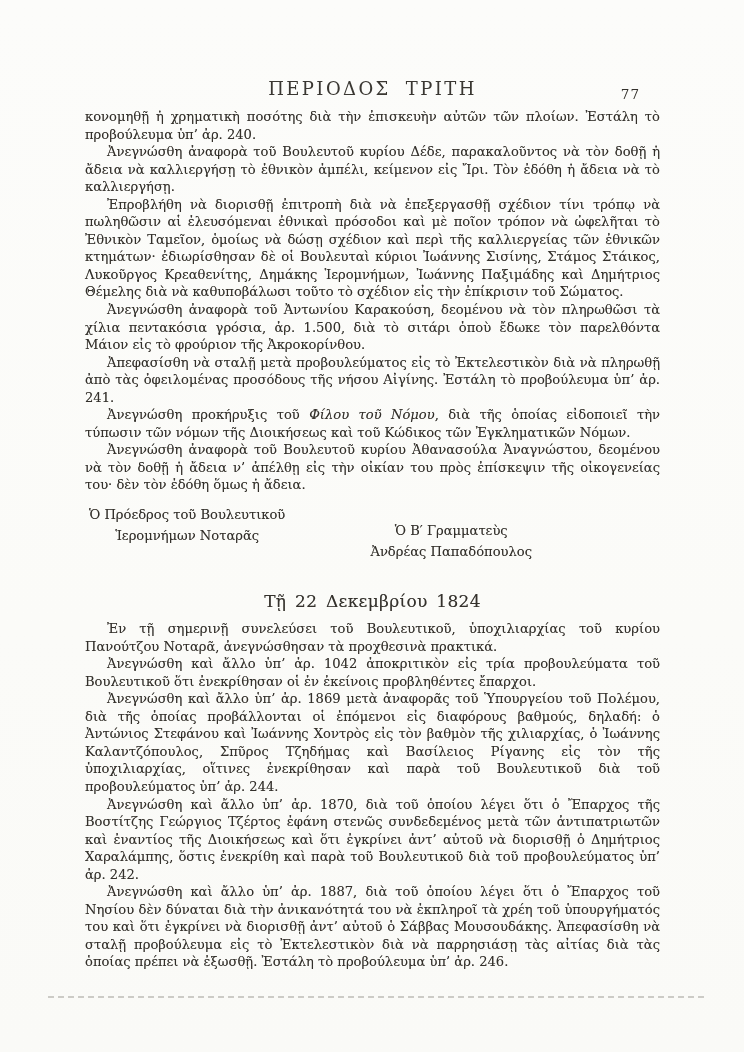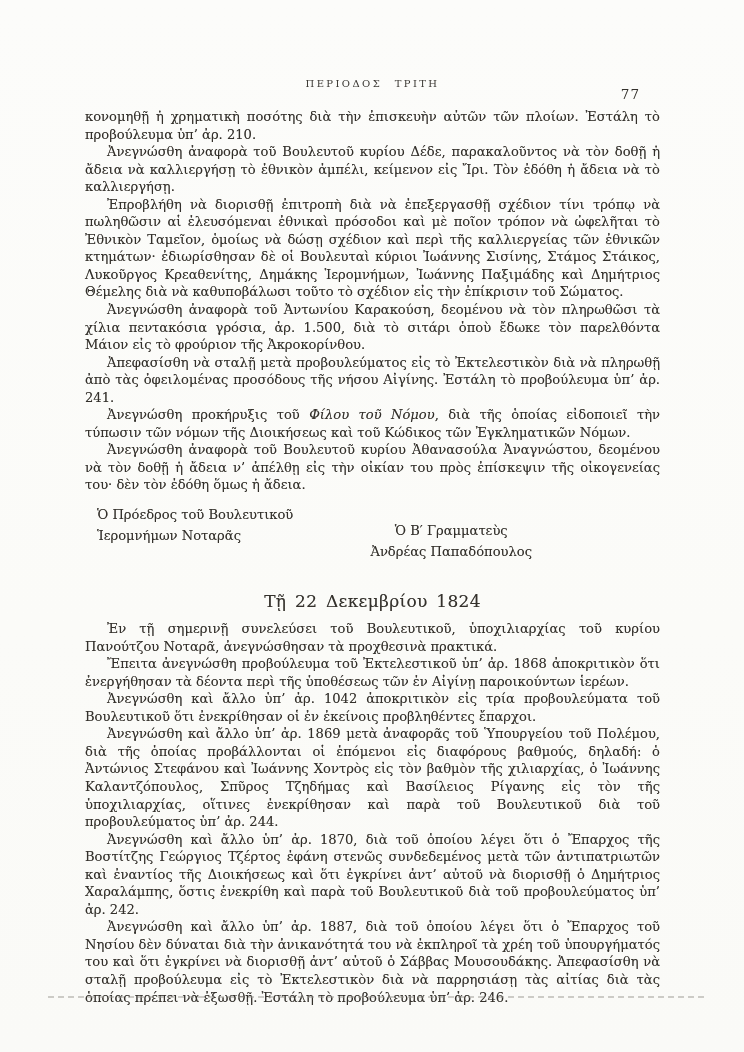--- a/index.html
+++ b/index.html
@@ -17,21 +17,21 @@
     overflow: hidden;
   }
   .running-head {
     position: relative;
     margin: 78px 84px 0 85px;
     height: 16px;
   }
   .head-title {
     display: block;
     text-align: center;
-    font-size: 10px;
+    font-size: 18px;
     letter-spacing: 2.4px;
     word-spacing: 7px;
     color: #3a3732;
   }
   .page-number {
     position: absolute;
     right: 20px;
     top: 8px;
     font-size: 13.5px;
     letter-spacing: 1px;
@@ -55,21 +55,22 @@
     font-style: italic;
   }
   .signatures {
     display: flex;
     margin: 10px 84px 0 85px;
     font-size: 13.1px;
     line-height: 21px;
     text-shadow: 0 0 0.5px rgba(52, 48, 42, 0.38);
   }
   .sig-left {
-    margin-left: 12px;
+    margin-left: 4px;
+    text-align: center;
   }
   .sig-right {
     margin-left: auto;
     margin-right: 128px;
     text-align: center;
     margin-top: 16px;
   }
   .sig-title { display: block; }
   .sig-name  { display: block; }
   .date-heading {
@@ -96,21 +97,21 @@
 <body>
 
 <div class="page">
 
   <div class="running-head">
     <span class="head-title">ΠΕΡΙΟΔΟΣ ΤΡΙΤΗ</span>
     <span class="page-number">77</span>
   </div>
 
   <div class="text-block session1">
-    <p class="continuation">κονομηθῇ ἡ χρηματικὴ ποσότης διὰ τὴν ἐπισκευὴν αὐτῶν τῶν πλοίων. Ἐστάλη τὸ προβούλευμα ὑπ’ ἀρ. 210.</p>
+    <p class="continuation">κονομηθῇ ἡ χρηματικὴ ποσότης διὰ τὴν ἐπισκευὴν αὐτῶν τῶν πλοίων. Ἐστάλη τὸ προβούλευμα ὑπ’ ἀρ. 240.</p>
     <p>Ἀνεγνώσθη ἀναφορὰ τοῦ Βουλευτοῦ κυρίου Δέδε, παρακαλοῦντος νὰ τὸν δοθῇ ἡ ἄδεια νὰ καλλιεργήσῃ τὸ ἐθνικὸν ἀμπέλι, κείμενον εἰς Ἴρι. Τὸν ἐδόθη ἡ ἄδεια νὰ τὸ καλλιεργήσῃ.</p>
     <p>Ἐπροβλήθη νὰ διορισθῇ ἐπιτροπὴ διὰ νὰ ἐπεξεργασθῇ σχέδιον τίνι τρόπῳ νὰ πωληθῶσιν αἱ ἐλευσόμεναι ἐθνικαὶ πρόσοδοι καὶ μὲ ποῖον τρόπον νὰ ὠφελῆται τὸ Ἐθνικὸν Ταμεῖον, ὁμοίως νὰ δώσῃ σχέδιον καὶ περὶ τῆς καλλιεργείας τῶν ἐθνικῶν κτημάτων· ἐδιωρίσθησαν δὲ οἱ Βουλευταὶ κύριοι Ἰωάννης Σισίνης, Στάμος Στάικος, Λυκοῦργος Κρεαθενίτης, Δημάκης Ἱερομνήμων, Ἰωάννης Παξιμάδης καὶ Δημήτριος Θέμελης διὰ νὰ καθυποβάλωσι τοῦτο τὸ σχέδιον εἰς τὴν ἐπίκρισιν τοῦ Σώματος.</p>
     <p>Ἀνεγνώσθη ἀναφορὰ τοῦ Ἀντωνίου Καρακούση, δεομένου νὰ τὸν πληρωθῶσι τὰ χίλια πεντακόσια γρόσια, ἀρ. 1.500, διὰ τὸ σιτάρι ὁποὺ ἔδωκε τὸν παρελθόντα Μάιον εἰς τὸ φρούριον τῆς Ἀκροκορίνθου.</p>
     <p>Ἀπεφασίσθη νὰ σταλῇ μετὰ προβουλεύματος εἰς τὸ Ἐκτελεστικὸν διὰ νὰ πληρωθῇ ἀπὸ τὰς ὀφειλομένας προσόδους τῆς νήσου Αἰγίνης. Ἐστάλη τὸ προβούλευμα ὑπ’ ἀρ. 241.</p>
     <p><span>Ἀνεγνώσθη προκήρυξις τοῦ </span><span class="emph">Φίλου τοῦ Νόμου</span><span>, διὰ τῆς ὁποίας εἰδοποιεῖ τὴν τύπωσιν τῶν νόμων τῆς Διοικήσεως καὶ τοῦ Κώδικος τῶν Ἐγκληματικῶν Νόμων.</span></p>
     <p>Ἀνεγνώσθη ἀναφορὰ τοῦ Βουλευτοῦ κυρίου Ἀθανασούλα Ἀναγνώστου, δεομένου νὰ τὸν δοθῇ ἡ ἄδεια ν’ ἀπέλθῃ εἰς τὴν οἰκίαν του πρὸς ἐπίσκεψιν τῆς οἰκογενείας του· δὲν τὸν ἐδόθη ὅμως ἡ ἄδεια.</p>
   </div>
 
   <div class="signatures">
     <div class="sig-left">
@@ -120,21 +121,20 @@
     <div class="sig-right">
       <span class="sig-title">Ὁ Β′ Γραμματεὺς</span>
       <span class="sig-name">Ἀνδρέας Παπαδόπουλος</span>
     </div>
   </div>
 
   <div class="date-heading">Τῇ 22 Δεκεμβρίου 1824</div>
 
   <div class="text-block session2">
     <p>Ἐν τῇ σημερινῇ συνελεύσει τοῦ Βουλευτικοῦ, ὑποχιλιαρχίας τοῦ κυρίου Πανούτζου Νοταρᾶ, ἀνεγνώσθησαν τὰ προχθεσινὰ πρακτικά.</p>
-    <p>Ἔπειτα ἀνεγνώσθη προβούλευμα τοῦ Ἐκτελεστικοῦ ὑπ’ ἀρ. 1868 ἀποκριτικὸν ὅτι ἐνεργήθησαν τὰ δέοντα περὶ τῆς ὑποθέσεως τῶν ἐν Αἰγίνῃ παροικούντων ἱερέων.</p>
     <p>Ἀνεγνώσθη καὶ ἄλλο ὑπ’ ἀρ. 1042 ἀποκριτικὸν εἰς τρία προβουλεύματα τοῦ Βουλευτικοῦ ὅτι ἐνεκρίθησαν οἱ ἐν ἐκείνοις προβληθέντες ἔπαρχοι.</p>
     <p>Ἀνεγνώσθη καὶ ἄλλο ὑπ’ ἀρ. 1869 μετὰ ἀναφορᾶς τοῦ Ὑπουργείου τοῦ Πολέμου, διὰ τῆς ὁποίας προβάλλονται οἱ ἑπόμενοι εἰς διαφόρους βαθμούς, δηλαδή: ὁ Ἀντώνιος Στεφάνου καὶ Ἰωάννης Χοντρὸς εἰς τὸν βαθμὸν τῆς χιλιαρχίας, ὁ Ἰωάννης Καλαντζόπουλος, Σπῦρος Τζηδήμας καὶ Βασίλειος Ρίγανης εἰς τὸν τῆς ὑποχιλιαρχίας, οἵτινες ἐνεκρίθησαν καὶ παρὰ τοῦ Βουλευτικοῦ διὰ τοῦ προβουλεύματος ὑπ’ ἀρ. 244.</p>
     <p>Ἀνεγνώσθη καὶ ἄλλο ὑπ’ ἀρ. 1870, διὰ τοῦ ὁποίου λέγει ὅτι ὁ Ἔπαρχος τῆς Βοστίτζης Γεώργιος Τζέρτος ἐφάνη στενῶς συνδεδεμένος μετὰ τῶν ἀντιπατριωτῶν καὶ ἐναντίος τῆς Διοικήσεως καὶ ὅτι ἐγκρίνει ἀντ’ αὐτοῦ νὰ διορισθῇ ὁ Δημήτριος Χαραλάμπης, ὅστις ἐνεκρίθη καὶ παρὰ τοῦ Βουλευτικοῦ διὰ τοῦ προβουλεύματος ὑπ’ ἀρ. 242.</p>
     <p>Ἀνεγνώσθη καὶ ἄλλο ὑπ’ ἀρ. 1887, διὰ τοῦ ὁποίου λέγει ὅτι ὁ Ἔπαρχος τοῦ Νησίου δὲν δύναται διὰ τὴν ἀνικανότητά του νὰ ἐκπληροῖ τὰ χρέη τοῦ ὑπουργήματός του καὶ ὅτι ἐγκρίνει νὰ διορισθῇ ἀντ’ αὐτοῦ ὁ Σάββας Μουσουδάκης. Ἀπεφασίσθη νὰ σταλῇ προβούλευμα εἰς τὸ Ἐκτελεστικὸν διὰ νὰ παρρησιάσῃ τὰς αἰτίας διὰ τὰς ὁποίας πρέπει νὰ ἐξωσθῇ. Ἐστάλη τὸ προβούλευμα ὑπ’ ἀρ. 246.</p>
   </div>
 
   <div class="scan-artifact-line"></div>
 
 </div>
 

